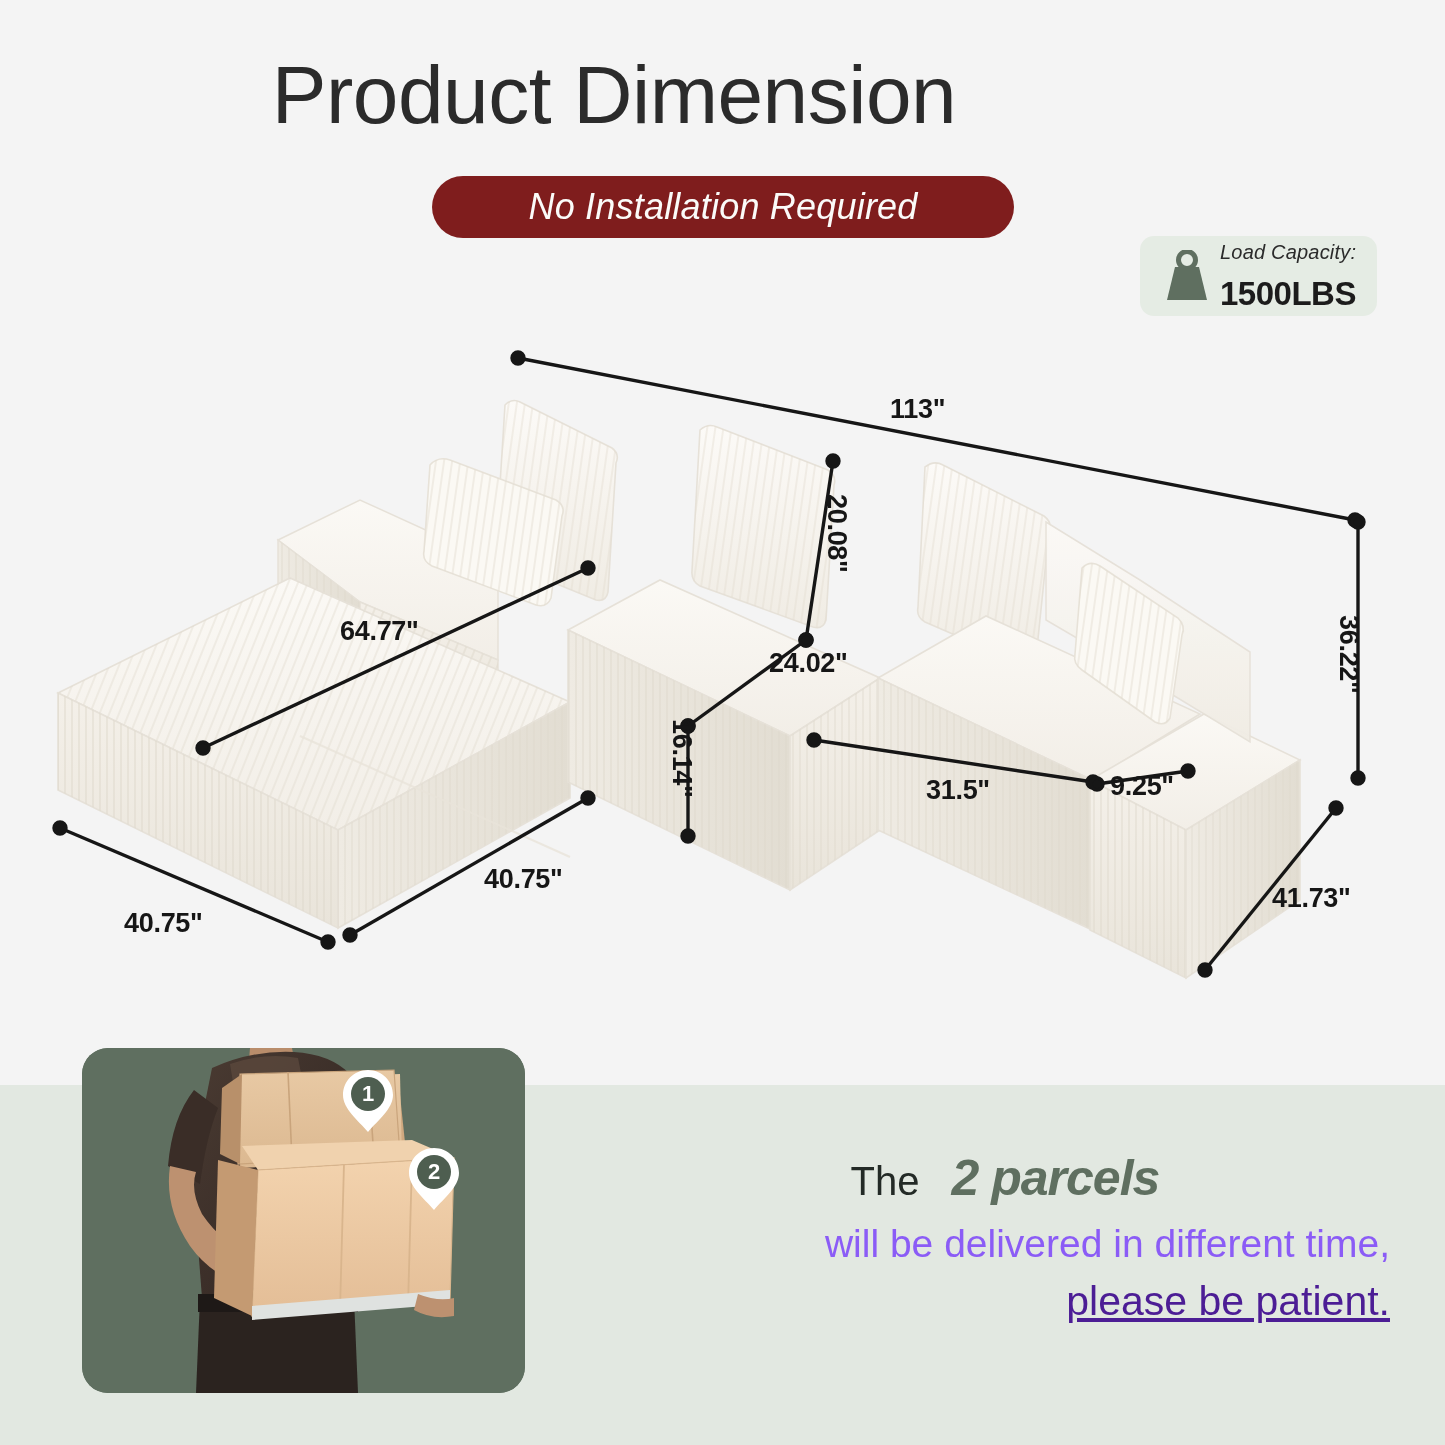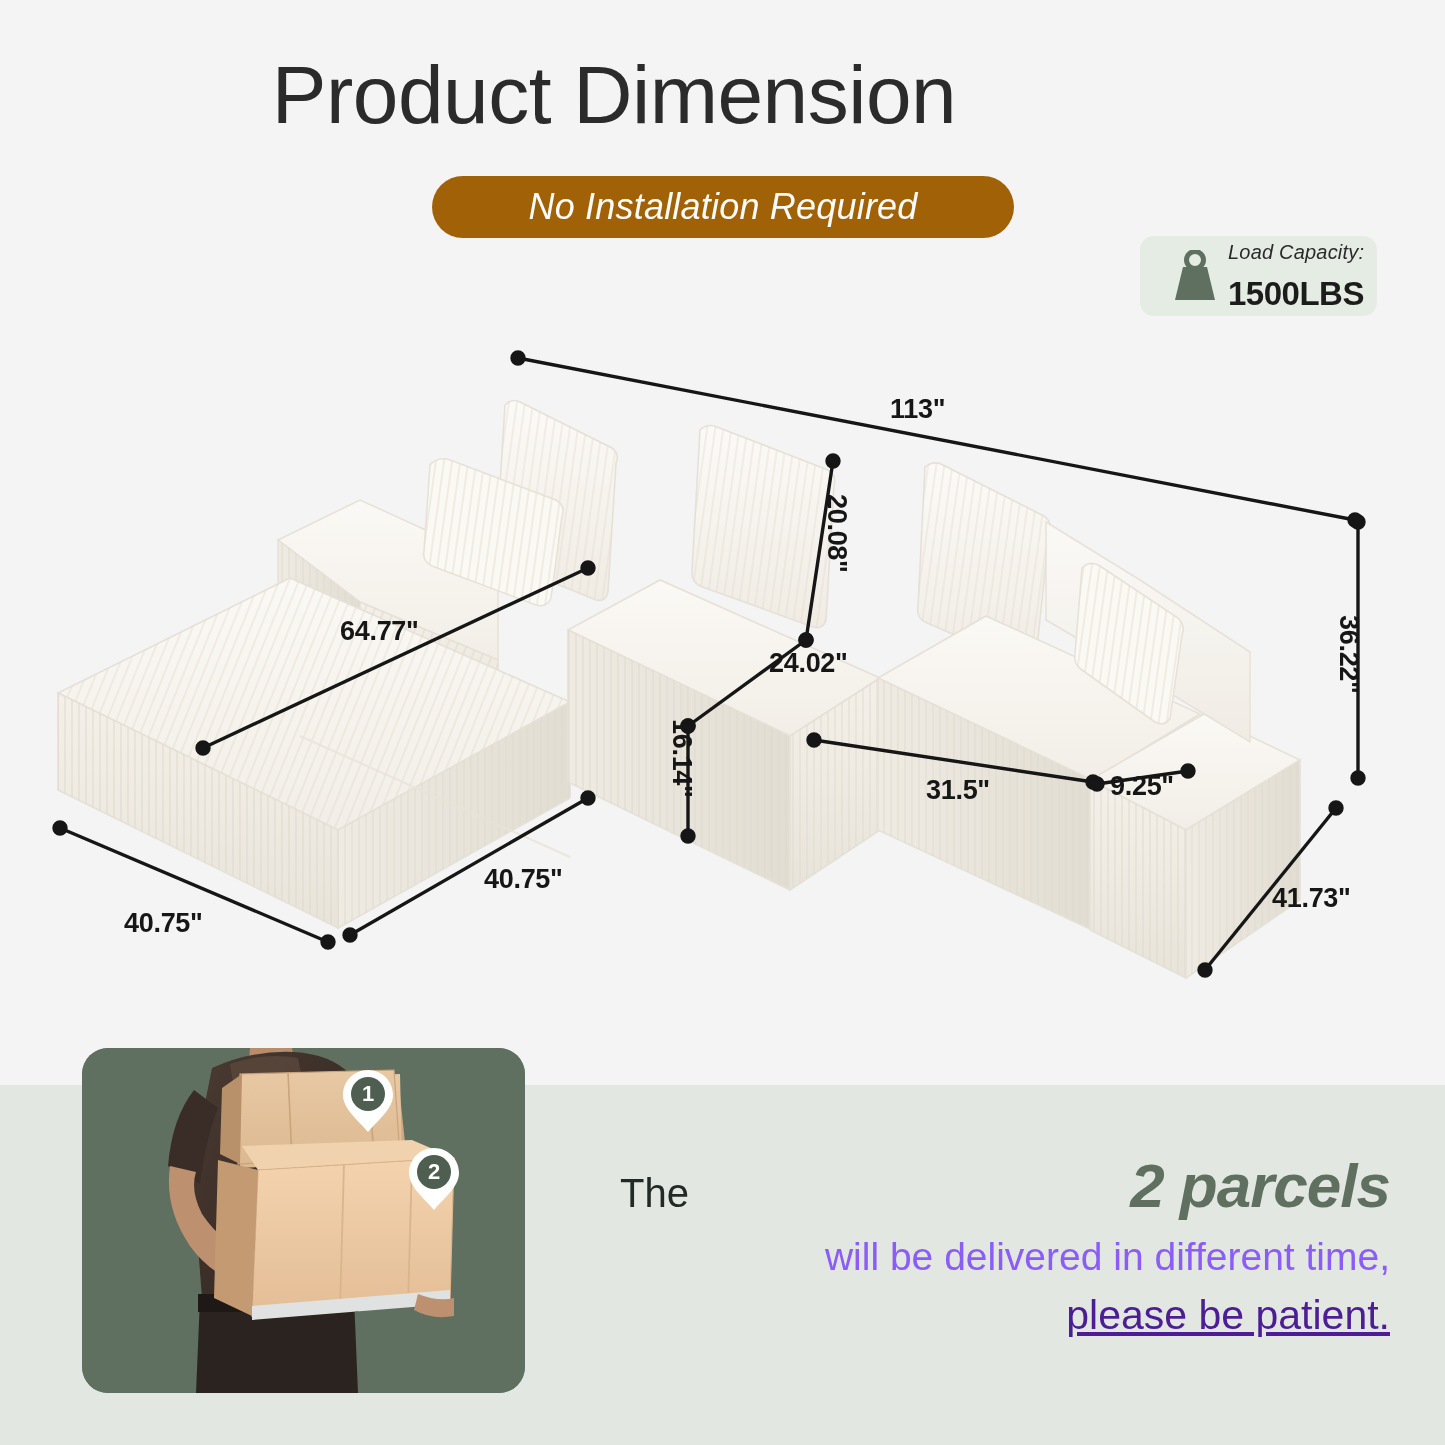--- a/index.html
+++ b/index.html
@@ -24,36 +24,36 @@
     font-weight:300;
     letter-spacing:-0.5px;
     color:#2b2b2b;
     font-family:"Liberation Sans", sans-serif;
     line-height:1.05;
   }
   .subtitle-pill{
     position:absolute;left:432px;top:176px;
     width:582px;height:62px;
     border-radius:31px;
-    background:#a16207;
+    background:#7f1d1d;
     display:flex;align-items:center;justify-content:center;
   }
   .subtitle-pill span{
     font-size:36px;font-style:italic;color:#fbfbf9;
     letter-spacing:0.2px;
   }
 
   
   .load-badge{
     position:absolute;left:1140px;top:236px;
     width:237px;height:80px;
     background:#e5ece4;
     border-radius:14px;
     display:flex;align-items:center;
-    padding-left:32px;
+    padding-left:24px;
     box-sizing:border-box;
   }
   .weight-icon{width:46px;height:52px;flex:0 0 auto;margin-right:10px;}
   .load-text{display:flex;flex-direction:column;justify-content:center;line-height:1;}
   .load-label{font-size:20px;font-style:italic;color:#2b2b2b;letter-spacing:0.2px;}
   .load-value{font-size:33px;font-weight:bold;color:#1c1c1c;letter-spacing:-0.5px;margin-top:15px;}
 
   
   .diagram{position:absolute;left:0;top:330px;width:1445px;height:680px;}
   .diagram svg{display:block;}
@@ -82,25 +82,25 @@
   }
   .photo-frame svg{display:block;}
 
   .parcel-text{
     position:absolute;left:620px;top:1150px;width:770px;
     text-align:right;
     color:#232a26;
   }
   .parcel-line1{
     font-size:50px;line-height:1.15;
-    display:flex;align-items:baseline;justify-content:space-between;gap:32px;
+    display:flex;align-items:baseline;justify-content:center;gap:32px;
   }
   .parcel-the{font-size:40px;color:#232a26;}
   .parcel-hl{
-    font-size:62px;font-weight:bold;font-style:italic;
+    font-size:50px;font-weight:bold;font-style:italic;
     color:#5f6f60;letter-spacing:-1px;
   }
   .parcel-line2{font-size:39px;line-height:1.45;margin-top:8px;color:#8b5cf6;}
   .parcel-line3{font-size:41px;line-height:1.45;color:#4c1d95;text-decoration:underline;}
 </style>
 </head>
 <body>
 
 <div class="page">
 

